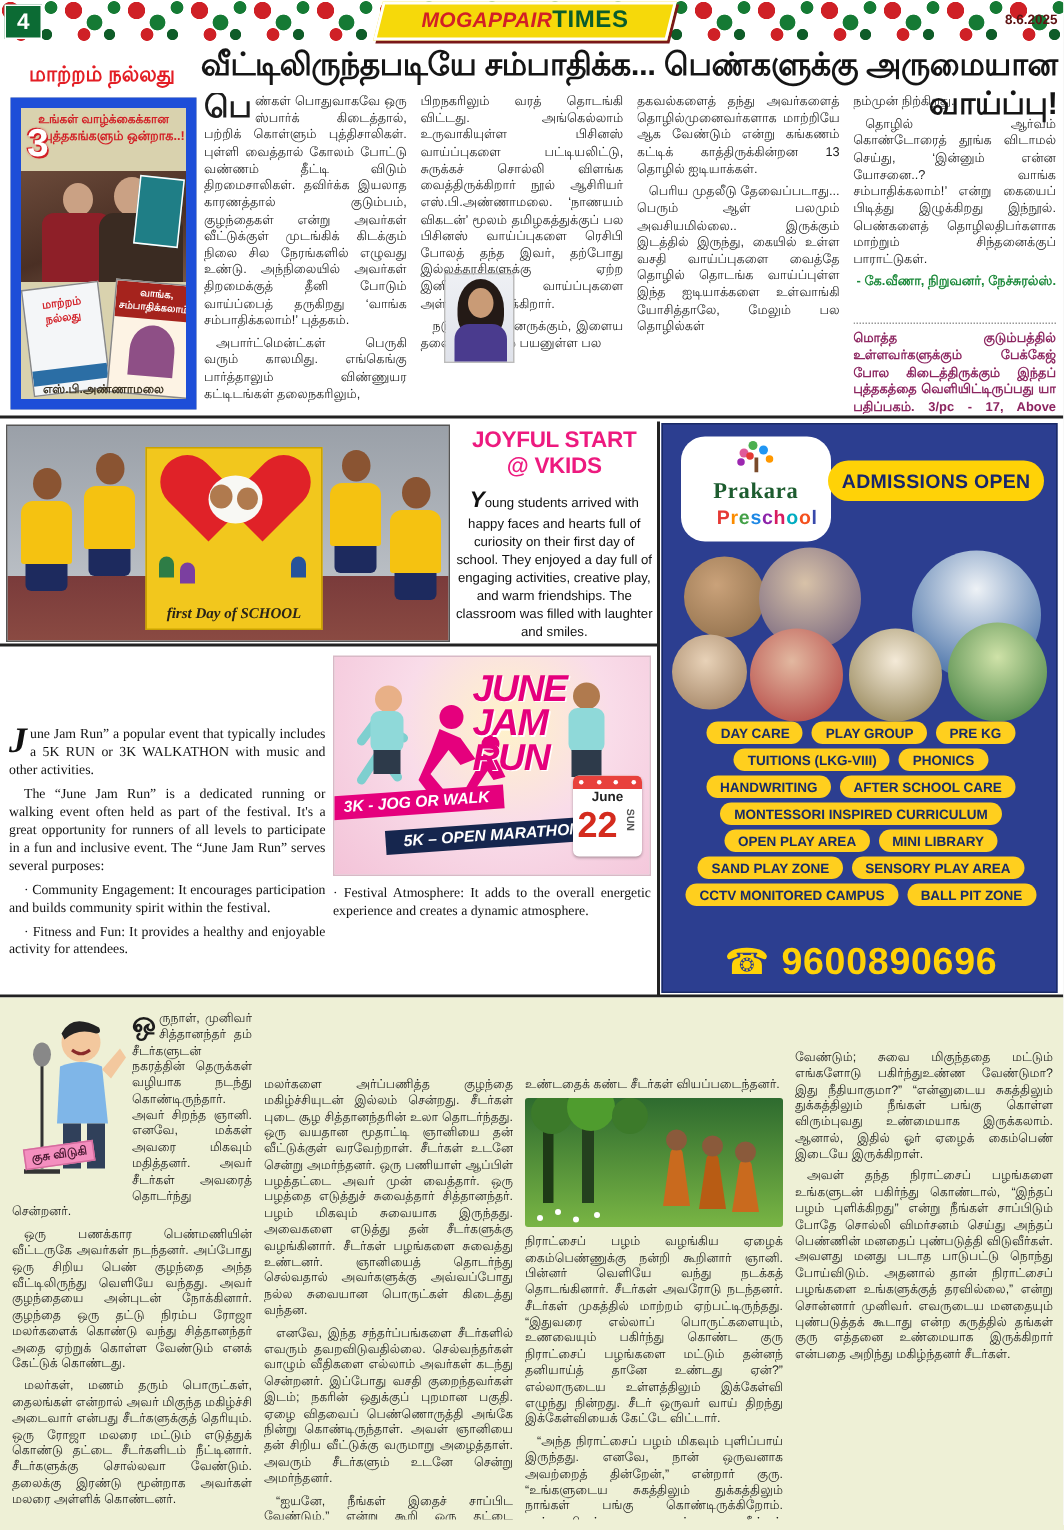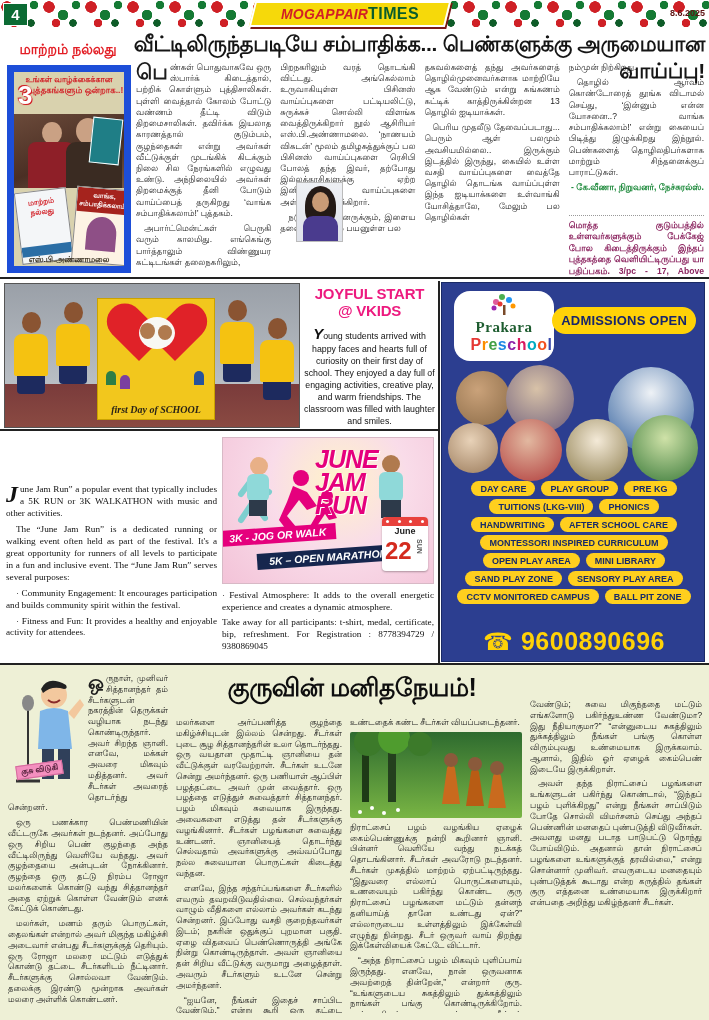--- a/index.html
+++ b/index.html
@@ -131,21 +131,21 @@
   .run-foot { position:absolute; left:222px; top:590px; width:212px; height:70px; overflow:hidden;
     font-family:"Liberation Serif",serif; font-size:9.2px; line-height:1.3; text-align:justify; color:#111; }
   .run-foot p { margin-bottom:3px; }
 
   
   .prakara { position:absolute; left:441px; top:282px; width:264px; height:380px; background:#2c3e90;
     border:1px solid #1a2a66; overflow:hidden; }
   .pk-logo { position:absolute; left:12px; top:8px; width:100px; height:70px; background:#fff;
     border-radius:16px; text-align:center; padding-top:2px; }
   .pk-name { color:#1d5c2f; font-weight:bold; font-size:15px; font-family:"Liberation Serif",serif; letter-spacing:.5px; }
-  .pk-sub  { font-weight:bold; font-size:16px; letter-spacing:.5px;padding-left:15px; }
+  .pk-sub  { font-weight:bold; font-size:13px; letter-spacing:.5px;padding-left:15px; }
   .pk-adm { position:absolute; right:8px; top:24px; background:#ffd207; color:#18266b; font-weight:900;
     font-size:13px; padding:6px 9px; border-radius:18px; letter-spacing:.2px; }
   .pk-c { position:absolute; border-radius:50%; overflow:hidden; }
   .pills { position:absolute; left:0; top:198px; width:264px; }
   .pill-row { display:flex; justify-content:center; gap:6px; margin-bottom:3px; }
   .pill { background:#ffcf1e; color:#172a68; font-weight:800; font-size:9px; padding:2.5px 9px;
     border-radius:12px; white-space:nowrap; }
   .pk-phone { position:absolute; left:0; bottom:5px; width:264px; display:flex; align-items:center;
     justify-content:center; gap:8px; }
   .pk-phone .ic { color:#ffd207; font-size:24px; line-height:1; }
@@ -320,21 +320,20 @@
           <i></i>
           <i></i>
         </div>
       <div class="cal-month">June</div>
       <div class="cal-day">22</div>
       <div class="cal-dow">SUN</div>
     </div>
   </div>
   <div class="run-foot">
     <p>· Festival Atmosphere: It adds to the overall energetic experience and creates a dynamic atmosphere.</p>
-    <p>Take away for all participants: t-shirt, medal, certificate, bip, refreshment. For Registration : 8778394729 / 9380869045</p>
   </div>
 
   <div class="prakara">
     <div class="pk-logo">
       <svg width="34" height="22" viewBox="0 0 34 22">
         <rect x="16" y="12" width="2.5" height="10" fill="#7a4a2a"></rect>
         <circle cx="9" cy="9" r="3" fill="#e05a9a"></circle>
         <circle cx="15" cy="4" r="3" fill="#4caf50"></circle>
         <circle cx="22" cy="7" r="3" fill="#2196f3"></circle>
         <circle cx="26" cy="13" r="2.5" fill="#ff9800"></circle>
@@ -385,21 +384,20 @@
         </div>
     </div>
 
     <div class="pk-phone">
       <span class="ic">☎</span>
       <span class="num">9600890696</span>
     </div>
   </div>
 
   <div class="guru">
-    <div class="g-headline">குருவின் மனிதநேயம்!</div>
 
     <div class="gcol g1">
       <div class="cartoon">
         <svg width="76" height="118" viewBox="0 0 76 118">
           <line x1="20" y1="34" x2="20" y2="106" stroke="#333" stroke-width="2"></line>
           <line x1="8" y1="108" x2="32" y2="108" stroke="#333" stroke-width="3"></line>
           <ellipse cx="20" cy="30" rx="6" ry="8" fill="#888"></ellipse>
           <circle cx="46" cy="22" r="13" fill="#f3c89e"></circle>
           <path d="M33 16 Q40 2 58 12 Q60 16 56 16 Q44 12 35 20 Z" fill="#222"></path>
           <path d="M40 27 Q46 32 52 27" stroke="#8a2a2a" stroke-width="2" fill="none"></path>

